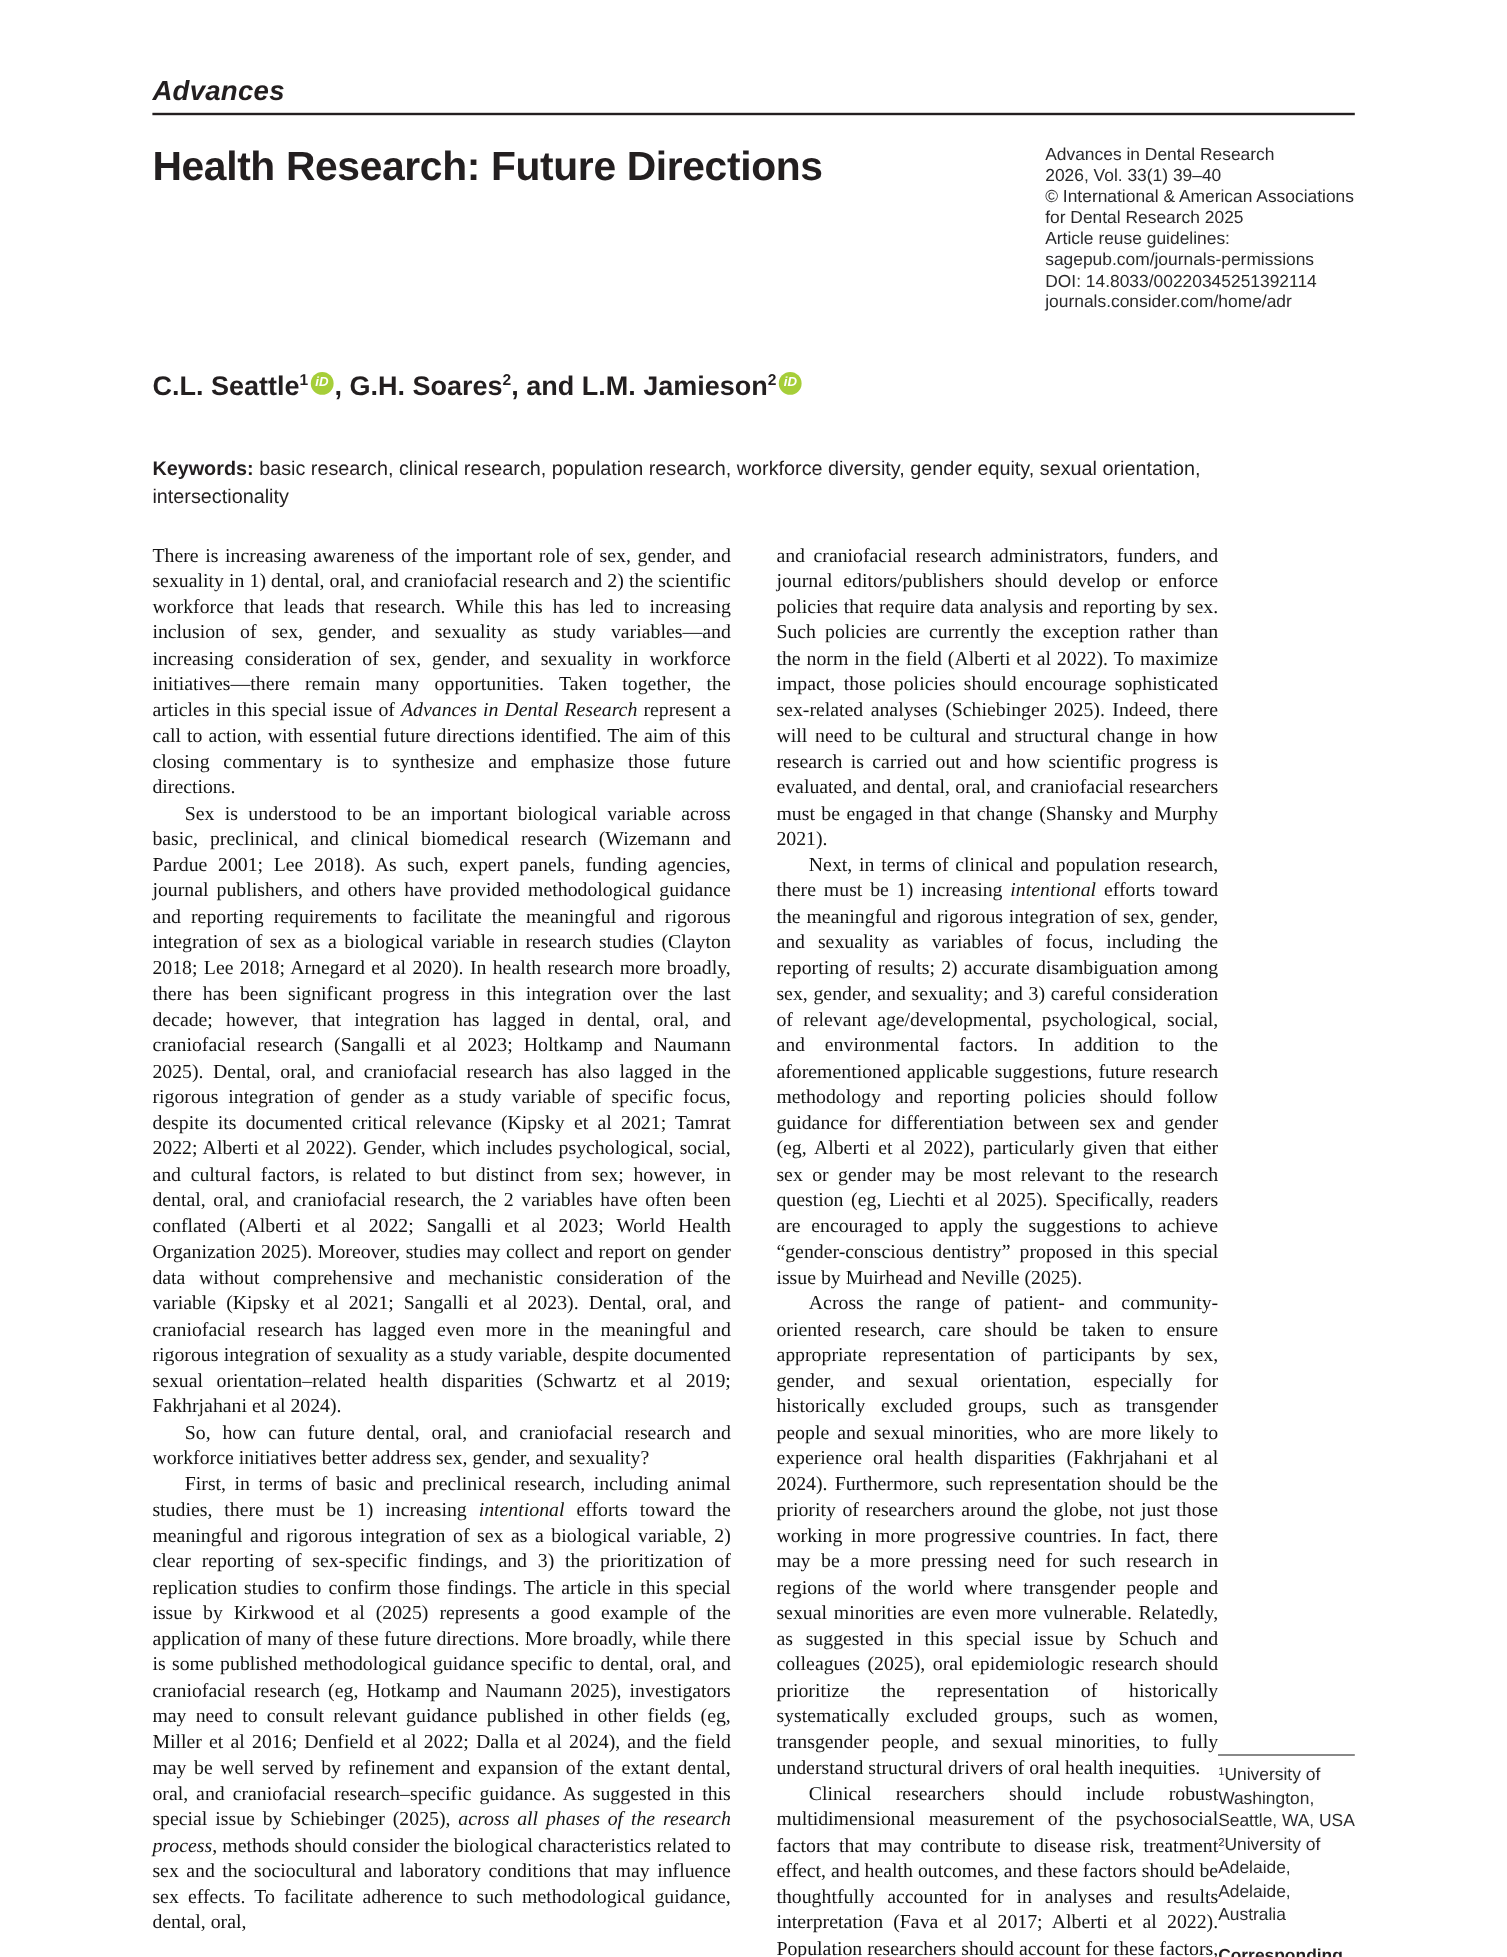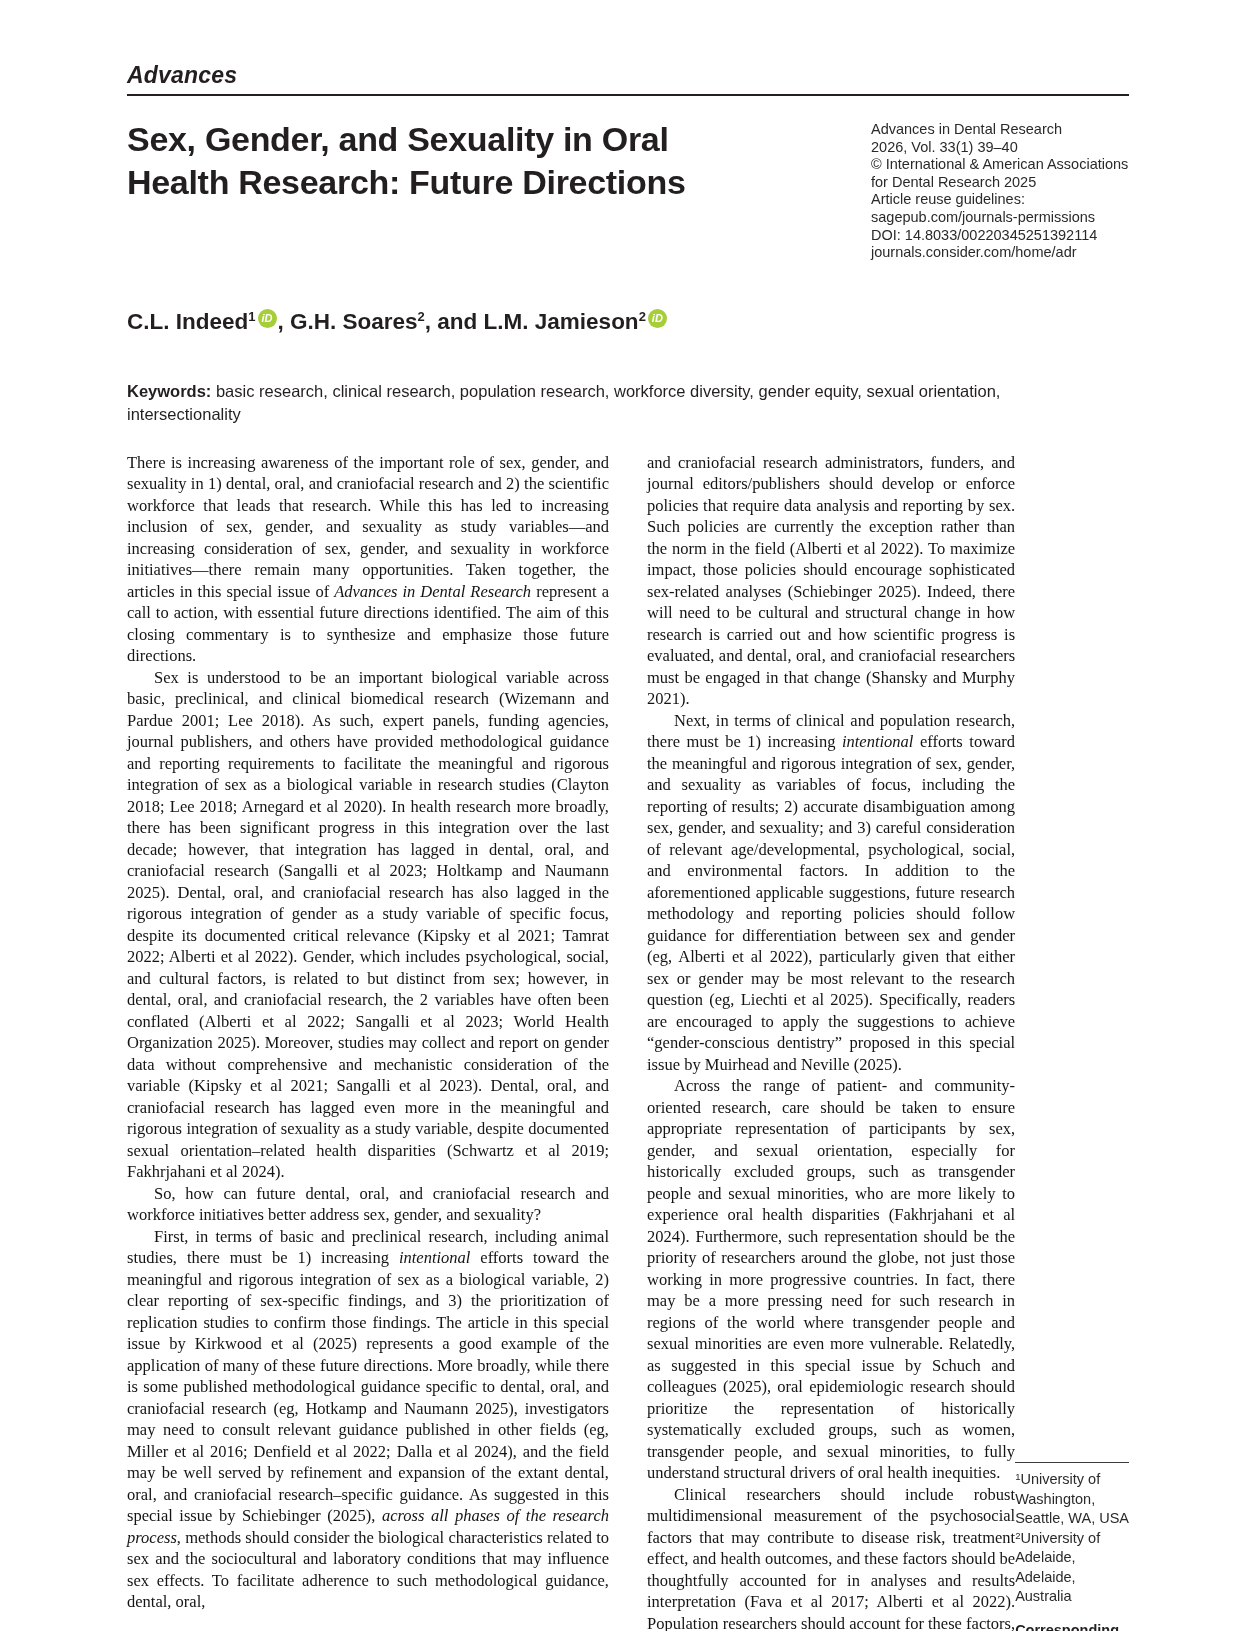--- a/index.html
+++ b/index.html
@@ -113,36 +113,35 @@
 <body>
 
 <div class="page">
   <div class="content">
 
     <div class="brand">Advances</div>
     <hr class="brand-rule">
 
     <div class="head-row">
       <div class="title">
-        <div>Sex, Gender, and Sexuality in Oral</div>
         <div>Health Research: Future Directions</div>
       </div>
       <div class="meta">
           <div class="meta-line">Advances in Dental Research</div>
           <div class="meta-line">2026, Vol. 33(1) 39–40</div>
           <div class="meta-line">© International &amp; American Associations</div>
           <div class="meta-line">for Dental Research 2025</div>
           <div class="meta-line">Article reuse guidelines:</div>
           <div class="meta-line">sagepub.com/journals-permissions</div>
           <div class="meta-line">DOI: 14.8033/00220345251392114</div>
           <div class="meta-line">journals.consider.com/home/adr</div>
         </div>
     </div>
 
-    <div class="authors" id="authors"><span>C.L. Indeed</span><sup>1</sup><span class="orcid">iD</span><span>, </span><span>G.H. Soares</span><sup>2</sup><span>, and </span><span>L.M. Jamieson</span><sup>2</sup><span class="orcid">iD</span></div>
+    <div class="authors" id="authors"><span>C.L. Seattle</span><sup>1</sup><span class="orcid">iD</span><span>, </span><span>G.H. Soares</span><sup>2</sup><span>, and </span><span>L.M. Jamieson</span><sup>2</sup><span class="orcid">iD</span></div>
 
     <div class="keywords">
       <b>Keywords:</b><span> basic research, clinical research, population research, workforce diversity, gender equity, sexual orientation, intersectionality</span>
     </div>
 
     <div class="columns">
       <div class="col col-left">
           <p class="para"><span>There is increasing awareness of the important role of sex, gender, and sexuality in 1) dental, oral, and craniofacial research and 2) the scientific workforce that leads that research. While this has led to increasing inclusion of sex, gender, and sexuality as study variables—and increasing consideration of sex, gender, and sexuality in workforce initiatives—there remain many opportunities. Taken together, the articles in this special issue of </span><i>Advances in Dental Research</i><span> represent a call to action, with essential future directions identified. The aim of this closing commentary is to synthesize and emphasize those future directions.</span></p>
           <p class="para indent"><span>Sex is understood to be an important biological variable across basic, preclinical, and clinical biomedical research (Wizemann and Pardue 2001; Lee 2018). As such, expert panels, funding agencies, journal publishers, and others have provided methodological guidance and reporting requirements to facilitate the meaningful and rigorous integration of sex as a biological variable in research studies (Clayton 2018; Lee 2018; Arnegard et al 2020). In health research more broadly, there has been significant progress in this integration over the last decade; however, that integration has lagged in dental, oral, and craniofacial research (Sangalli et al 2023; Holtkamp and Naumann 2025). Dental, oral, and craniofacial research has also lagged in the rigorous integration of gender as a study variable of specific focus, despite its documented critical relevance (Kipsky et al 2021; Tamrat 2022; Alberti et al 2022). Gender, which includes psychological, social, and cultural factors, is related to but distinct from sex; however, in dental, oral, and craniofacial research, the 2 variables have often been conflated (Alberti et al 2022; Sangalli et al 2023; World Health Organization 2025). Moreover, studies may collect and report on gender data without comprehensive and mechanistic consideration of the variable (Kipsky et al 2021; Sangalli et al 2023). Dental, oral, and craniofacial research has lagged even more in the meaningful and rigorous integration of sexuality as a study variable, despite documented sexual orientation–related health disparities (Schwartz et al 2019; Fakhrjahani et al 2024).</span></p>
           <p class="para indent"><span>So, how can future dental, oral, and craniofacial research and workforce initiatives better address sex, gender, and sexuality?</span></p>

